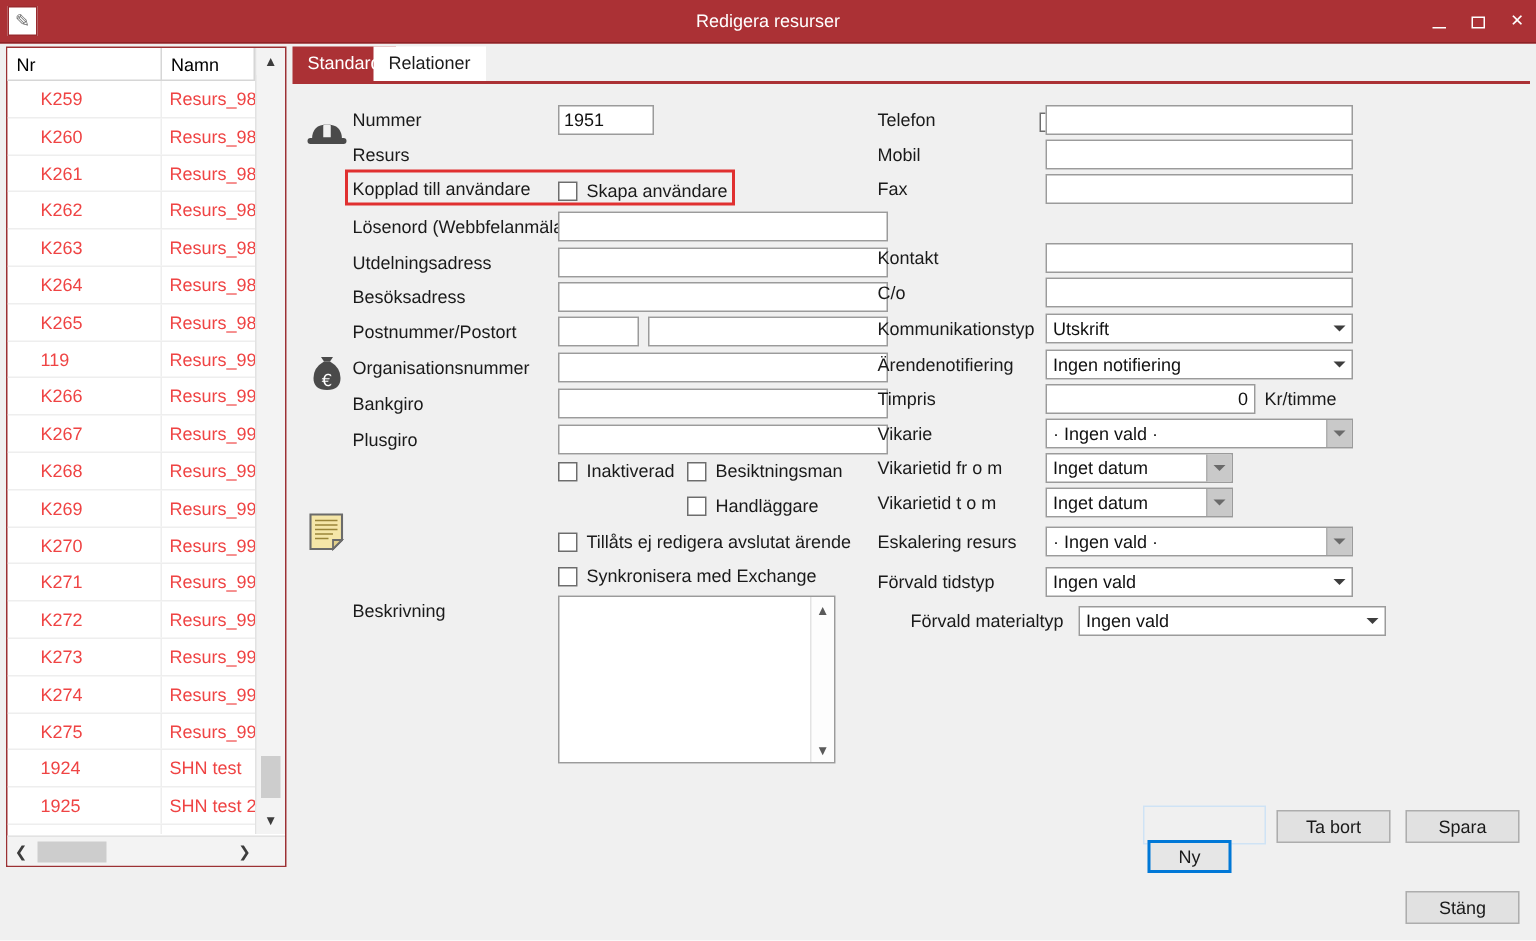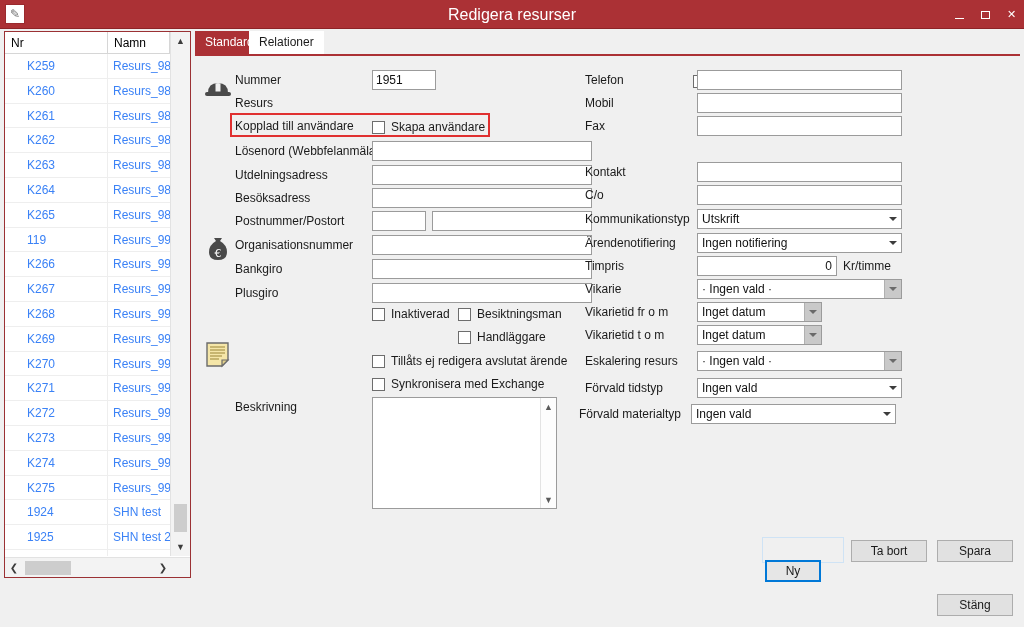--- a/index.html
+++ b/index.html
@@ -34,21 +34,21 @@
     display: flex; align-items: center; justify-content: center;
     font-size: 12px; color: #6d6d6d;
     line-height: 1;
   }
   .titlebar-title {
     position: absolute; left: 0; top: 0;
     width: 1024px; height: 29px;
     line-height: 29px;
     text-align: center;
     color: #ffffff;
-    font-size: 16px;
+    font-size: 12px;
   }
   .winbtns {
     position: absolute; right: 6px; top: 0;
     height: 29px;
     display: flex; align-items: center; gap: 13px;
   }
   .winbtn {
     color: #ffffff;
     font-size: 11px;
     line-height: 1;
@@ -94,21 +94,21 @@
     font-size: 9px; color: #444;
   }
 
   .rows {
     position: absolute; left: 0; top: 22px;
     width: 165px; height: 502px;
     overflow: hidden;
   }
   .row {
     height: 24.8px; line-height: 24.8px;
-    font-size: 12px; color: #3b82f6;
+    font-size: 12px; color: #ef4444;
     border-bottom: 1px solid #eeeeee;
     box-sizing: border-box;
     position: relative;
     white-space: nowrap;
   }
   .cell-nr {
     position: absolute; left: 0; width: 103px;
     padding-left: 22px;
     box-sizing: border-box;
     border-right: 1px solid #eeeeee;
@@ -685,21 +685,21 @@
     </div>
 
     <div class="fieldrow" style="left:390px; top:321px; width:340px;">
       <span class="lbl">Förvald tidstyp</span>
       <div class="combo" style="left:112px; top:1px; width:205px;">
         <span>Ingen vald</span>
         <span class="arrow-flat"></span>
       </div>
     </div>
 
-    <div class="fieldrow" style="left:384px; top:347px; width:340px;">
+    <div class="fieldrow" style="left:412px; top:347px; width:340px;">
       <span class="lbl">Förvald materialtyp</span>
       <div class="combo" style="left:112px; top:1px; width:205px;">
         <span>Ingen vald</span>
         <span class="arrow-flat"></span>
       </div>
     </div>
 
     <div class="btn-focusring" style="left:567px; top:481px; width:82px; height:26px;"></div>
     <div class="btn focused" style="left:570px; top:504px; width:56px;text-align:center;">Ny</div>
     <div class="btn" style="left:656px; top:484px; width:76px;">Ta bort</div>

